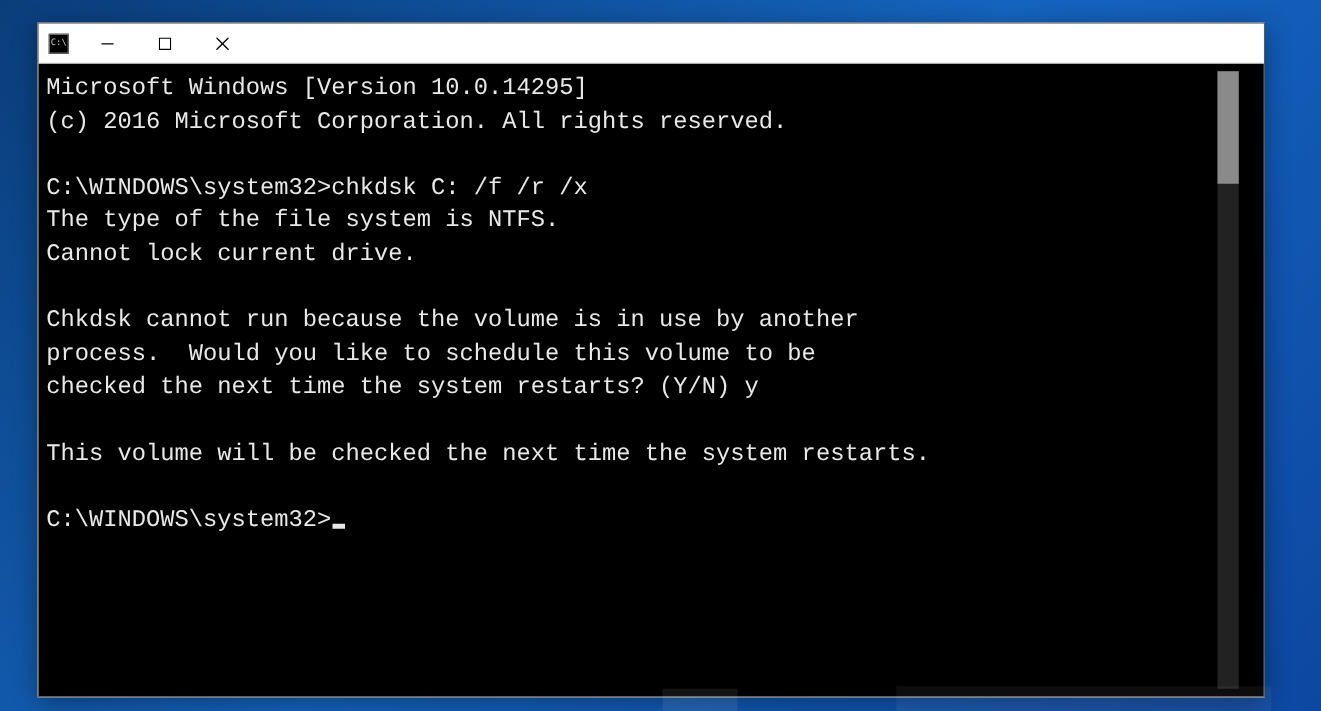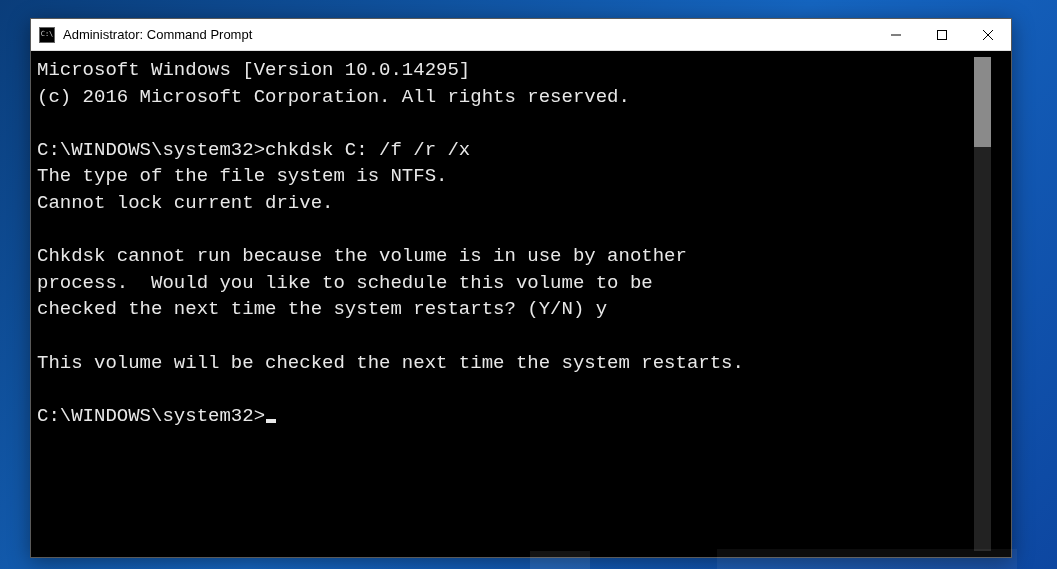--- a/index.html
+++ b/index.html
@@ -124,21 +124,20 @@
       height: 18px;
       background: rgba(255,255,255,0.08);
     }
   </style>
 </head>
 <body>
 
 <div class="window">
   <div class="titlebar">
     <div class="titlebar-icon">C:\</div>
-    <div class="titlebar-text">Administrator: Command Prompt</div>
     <div class="titlebar-controls">
       <button class="tb-btn">
         <svg width="10" height="10" viewBox="0 0 10 10">
             <line x1="0" y1="5" x2="10" y2="5"></line>
           </svg>
       </button>
       <button class="tb-btn">
         <svg width="10" height="10" viewBox="0 0 10 10">
             <rect x="0.5" y="0.5" width="9" height="9"></rect>
           </svg>

